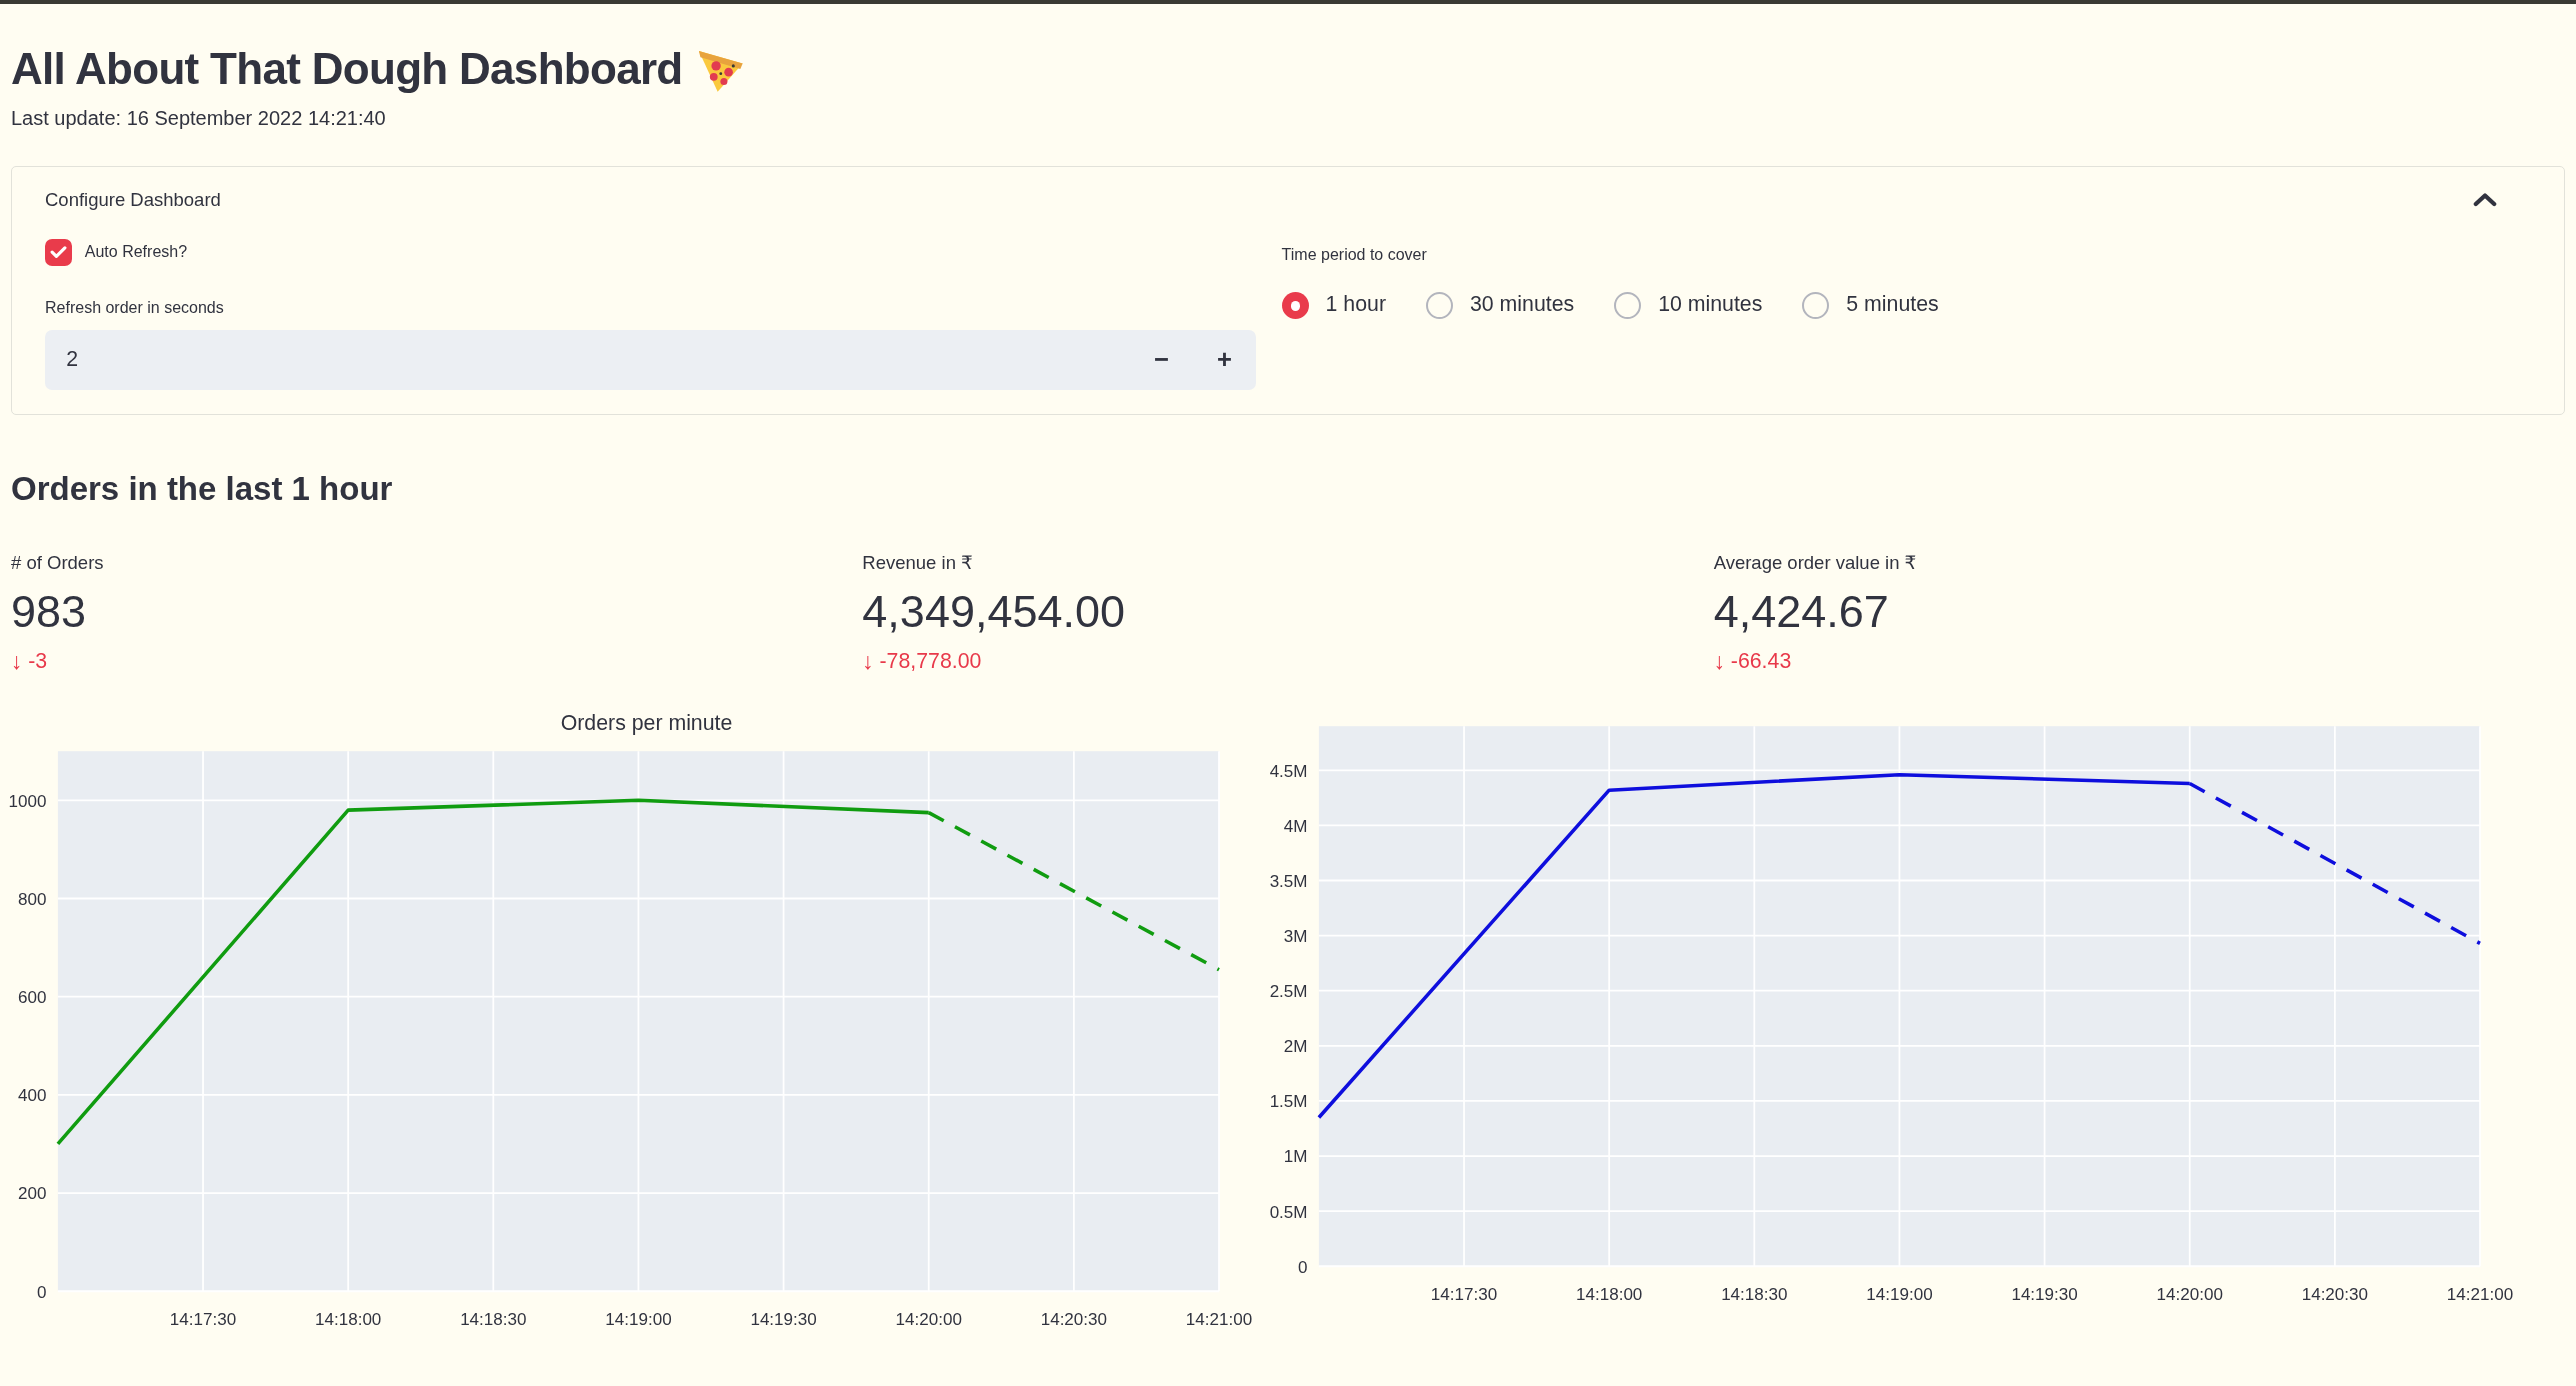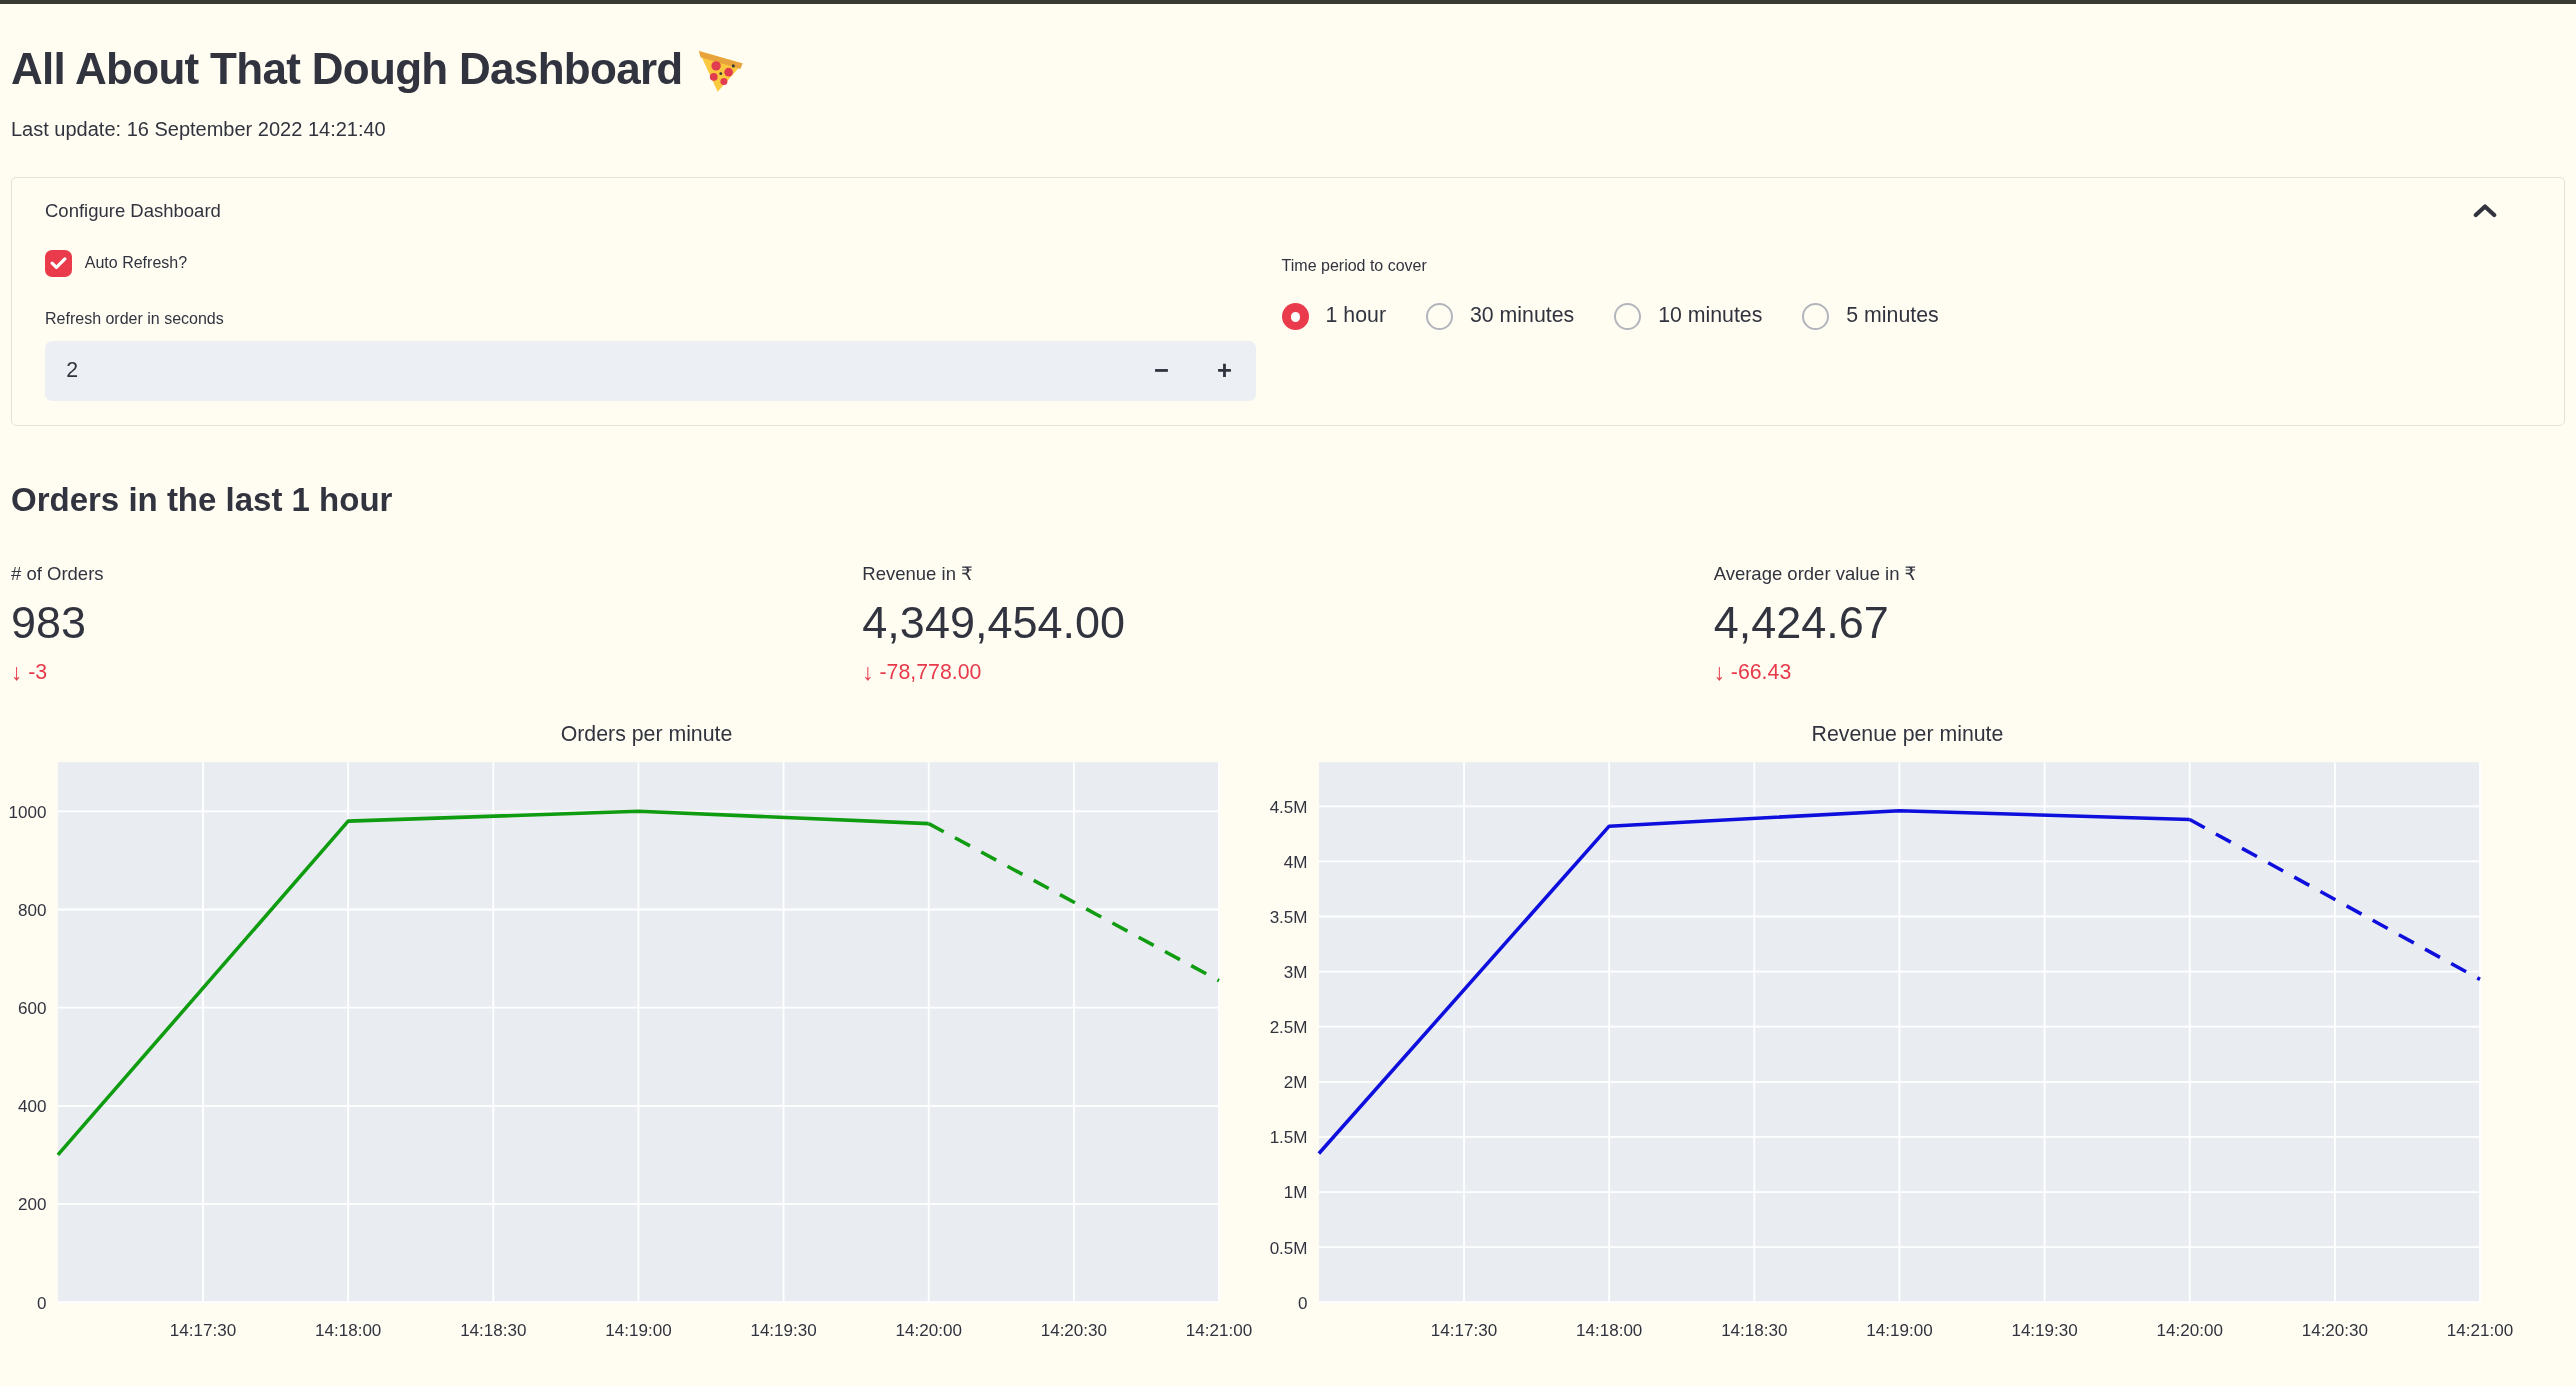--- a/index.html
+++ b/index.html
@@ -10,21 +10,21 @@
     color:#31333f;
     overflow:hidden;
   }
   .top-strip{height:4.3px;background:#3a3a34;width:100%;}
   .main{padding:0 11px;}
   .page-title{
     margin-top:40px;font-size:44px;font-weight:700;letter-spacing:-0.7px;
     display:flex;align-items:center;gap:12.8px;
   }
   .pizza{width:50px;height:50px;}
-  .last-update{margin-top:24px;font-size:20px;}
+  .last-update{margin-top:13px;font-size:20px;}
   
   .expander{
     margin-top:36px;border:0.7px solid #e2e2da;border-radius:5px;
     padding:21.3px 33px 24px 33px;position:relative;
   }
   .expander-header{display:flex;justify-content:space-between;align-items:center;cursor:pointer;}
   .expander-title{font-size:18.5px;}
   .chevron{width:24px;height:15.6px;margin-right:34px;}
   .exp-cols{display:flex;margin-top:28.4px;}
   .exp-left{width:1211px;}
@@ -205,21 +205,20 @@
           <text x="474.5" y="808" text-anchor="middle" class="tick">14:18:00</text>
           <text x="678.75" y="808" text-anchor="middle" class="tick">14:18:30</text>
           <text x="883" y="808" text-anchor="middle" class="tick">14:19:00</text>
           <text x="1087.25" y="808" text-anchor="middle" class="tick">14:19:30</text>
           <text x="1291.5" y="808" text-anchor="middle" class="tick">14:20:00</text>
           <text x="1495.75" y="808" text-anchor="middle" class="tick">14:20:30</text>
           <text x="1700" y="808" text-anchor="middle" class="tick">14:21:00</text>
         </svg>
     </div>
     <div class="chart-col">
-      <div class="chart-title">Revenue per minute</div>
       <svg id="chart1" width="1208" height="603" viewBox="0 0 1700 848">
           <rect x="66" y="0" width="1634" height="760" fill="#e9edf2"></rect>
           <line x1="66" x2="1700" y1="760" y2="760" stroke="#ffffff" stroke-width="2.5"></line>
           <line x1="66" x2="1700" y1="682.4489795918367" y2="682.4489795918367" stroke="#ffffff" stroke-width="2.5"></line>
           <line x1="66" x2="1700" y1="604.8979591836735" y2="604.8979591836735" stroke="#ffffff" stroke-width="2.5"></line>
           <line x1="66" x2="1700" y1="527.3469387755102" y2="527.3469387755102" stroke="#ffffff" stroke-width="2.5"></line>
           <line x1="66" x2="1700" y1="449.7959183673469" y2="449.7959183673469" stroke="#ffffff" stroke-width="2.5"></line>
           <line x1="66" x2="1700" y1="372.2448979591837" y2="372.2448979591837" stroke="#ffffff" stroke-width="2.5"></line>
           <line x1="66" x2="1700" y1="294.6938775510204" y2="294.6938775510204" stroke="#ffffff" stroke-width="2.5"></line>
           <line x1="66" x2="1700" y1="217.1428571428571" y2="217.1428571428571" stroke="#ffffff" stroke-width="2.5"></line>

